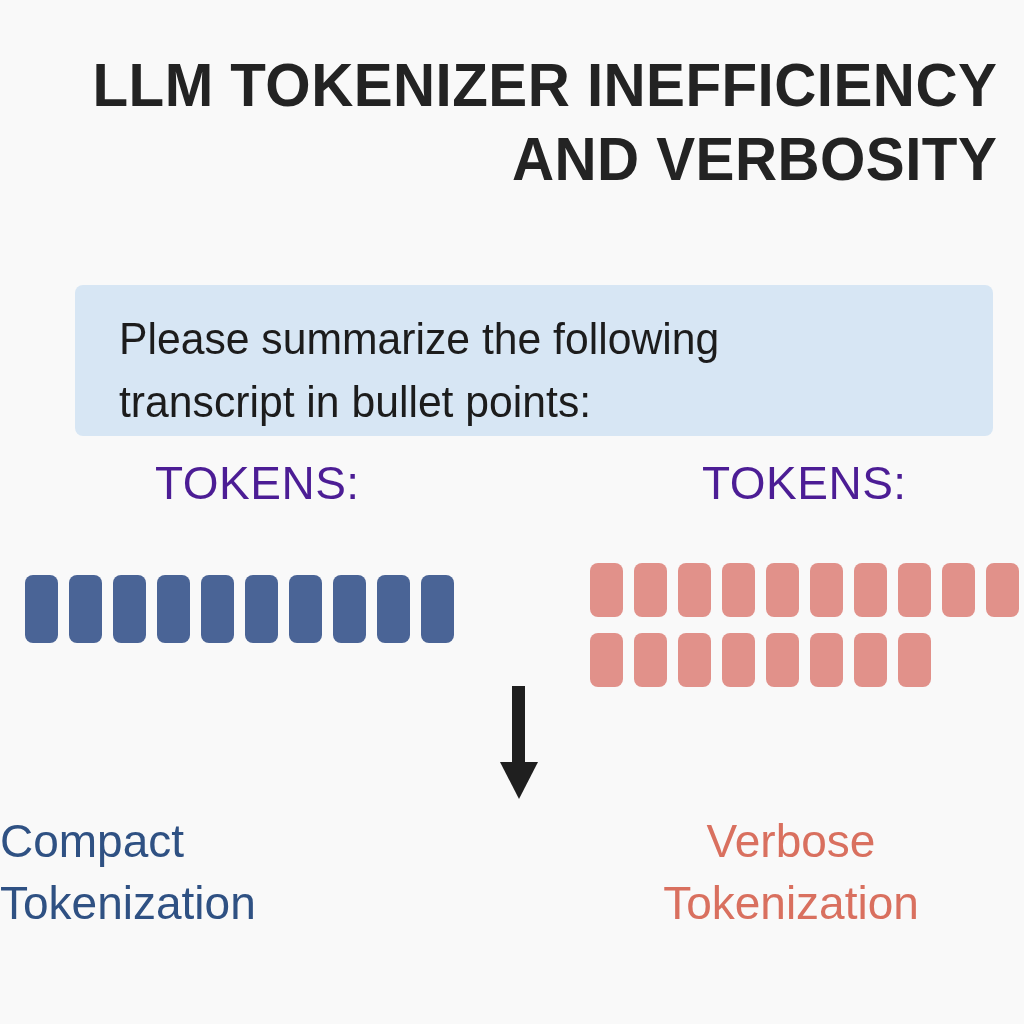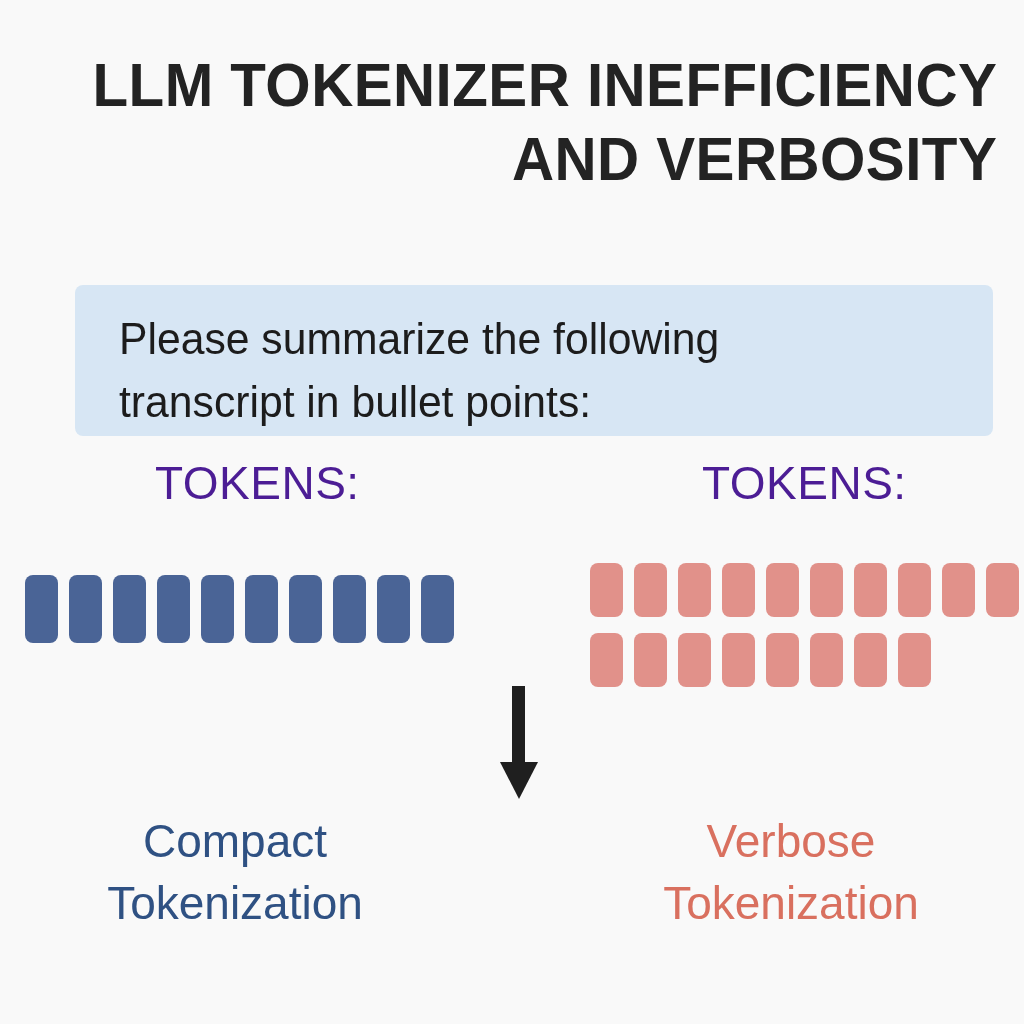--- a/index.html
+++ b/index.html
@@ -134,21 +134,21 @@
     position: absolute;
     top: 810px;
     font-family: "Liberation Sans", sans-serif;
     font-size: 46px;
     line-height: 62px;
     white-space: pre-line;
   }
   .caption.left {
     left: 0;
     width: 470px;
-    text-align: center;
+    text-align: left;
     color: #2f5183;
   }
   .caption.right {
     left: 556px;
     width: 470px;
     text-align: center;
     color: #d9705f;
   }
 </style>
 </head>

